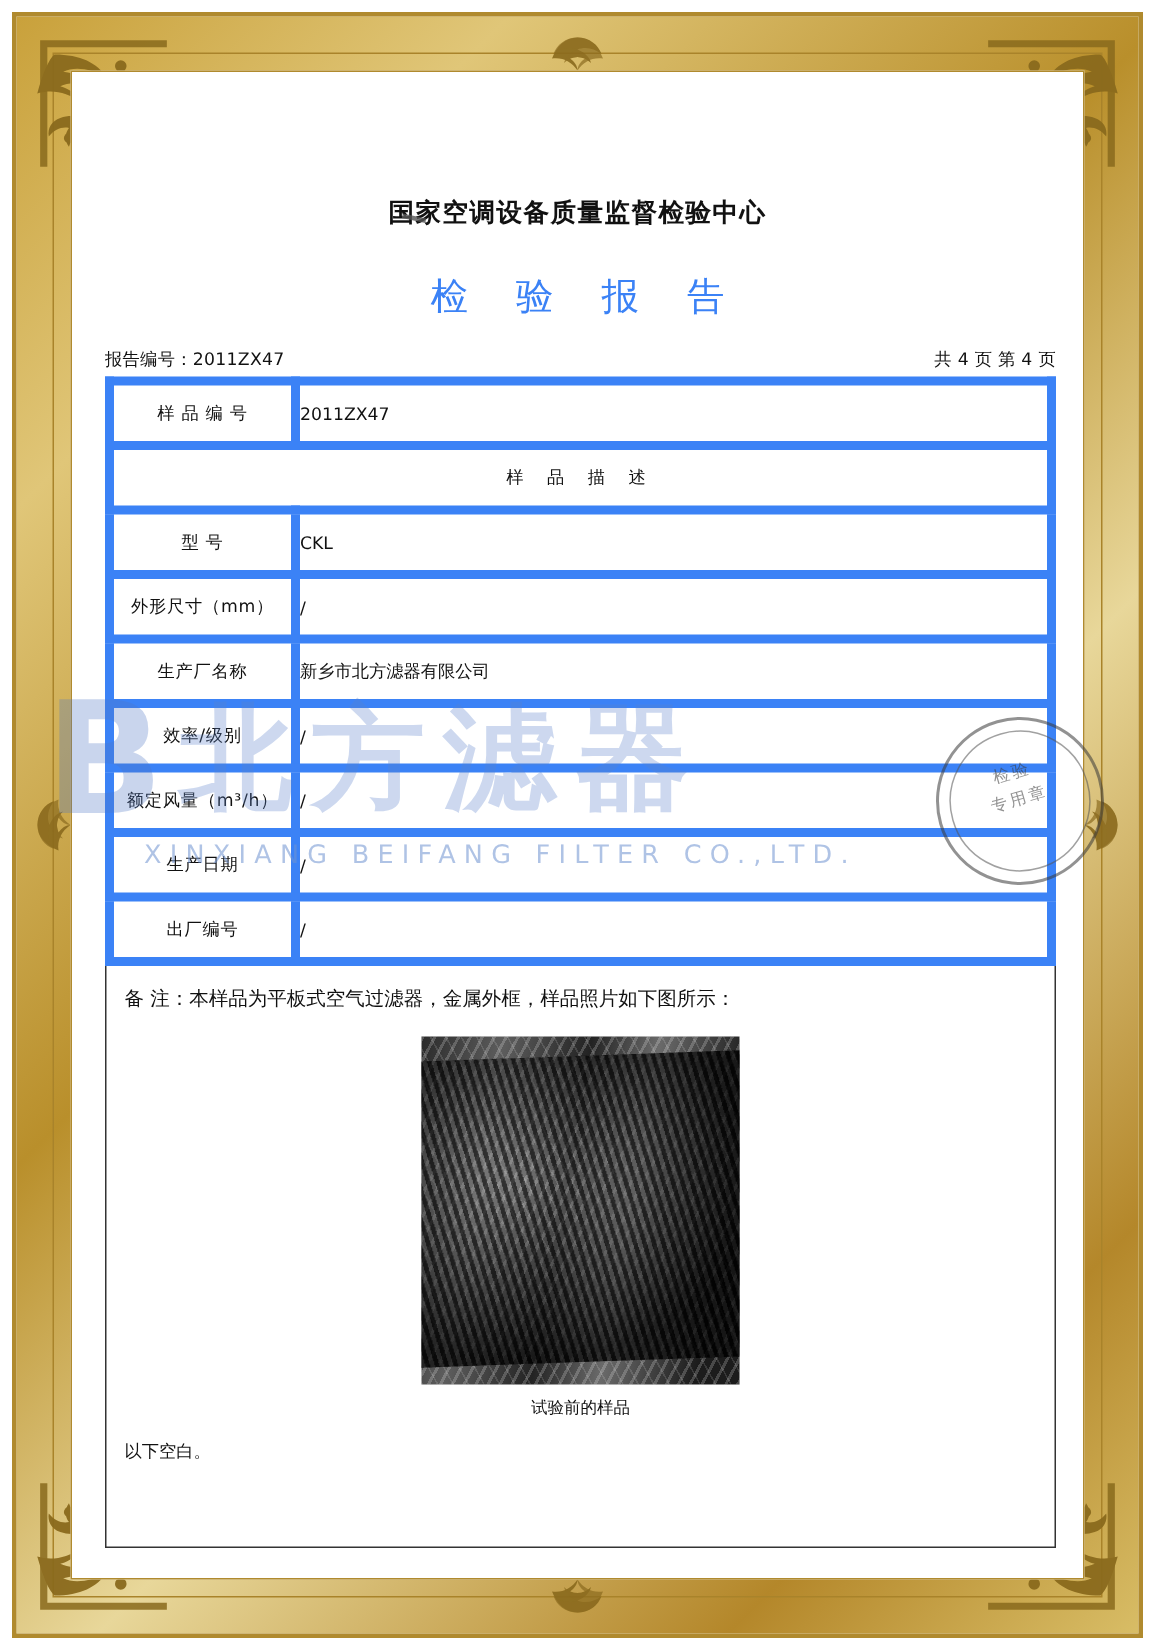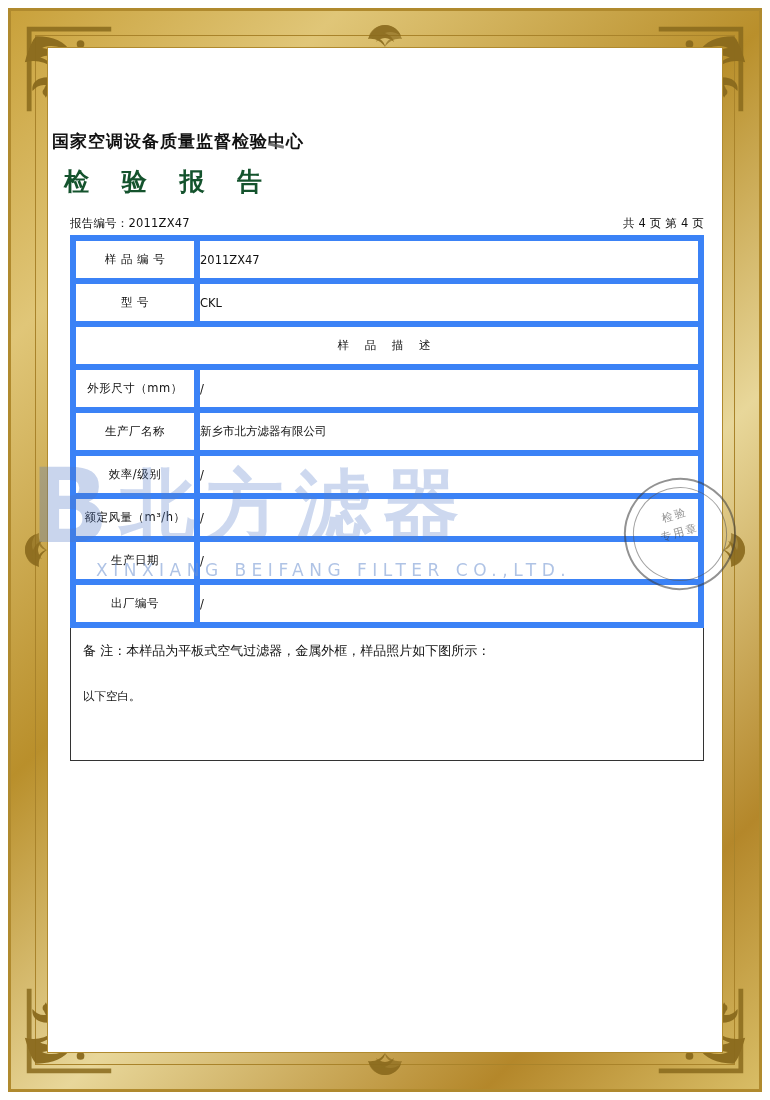--- a/index.html
+++ b/index.html
@@ -84,36 +84,37 @@
   .doc {
     position: absolute;
     left: 52px;
     top: 52px;
     right: 52px;
     bottom: 52px;
     background: #fff;
   }
 
   .title-block {
+    text-align: center;
     padding-top: 78px;
   }
   .org-title {
     font-family: "DejaVu Sans", "Liberation Sans", sans-serif;
     font-size: 17px;
     font-weight: bold;
     letter-spacing: 1px;
     color: #111;
   }
   .report-title {
-    margin-top: 12px;
+    margin-top: 28px;
     font-family: "DejaVu Sans", "Liberation Sans", sans-serif;
     font-size: 25px;
-    font-weight: bold;
+    font-weight: normal;
     letter-spacing: 12px;
-    color: #14532d;
+    color: #3b82f6;
     padding-left: 12px;
   }
 
   .meta-row {
     margin-top: 18px;
     display: flex;
     justify-content: space-between;
     align-items: flex-end;
     font-size: 11.5px;
     color: #111;
@@ -402,27 +403,27 @@
     </div>
 
     <div class="tbl-wrap">
       <table class="report">
         <tbody>
           <tr>
             <td class="lbl">样 品 编 号</td>
             <td class="val">2011ZX47</td>
           </tr>
           <tr>
+            <td class="section" colspan="2">样 品 描 述</td>
+          </tr>
+          <tr>
             <td class="lbl">型  号</td>
             <td class="val">CKL</td>
           </tr>
           <tr>
-            <td class="section" colspan="2">样 品 描 述</td>
-          </tr>
-          <tr>
             <td class="lbl">外形尺寸（mm）</td>
             <td class="val">/</td>
           </tr>
           <tr>
             <td class="lbl">生产厂名称</td>
             <td class="val">新乡市北方滤器有限公司</td>
           </tr>
           <tr>
             <td class="lbl">效率/级别</td>
             <td class="val">/</td>
@@ -439,20 +440,24 @@
             <td class="lbl">出厂编号</td>
             <td class="val">/</td>
           </tr>
         </tbody>
       </table>
 
       <div class="remark-cell">
         <div class="remark-text">备 注：本样品为平板式空气过滤器，金属外框，样品照片如下图所示：</div>
 
         <div class="photos">
+          <div class="photo-box">
+            <div class="photo before"></div>
+            <div class="photo-cap">试验前的样品</div>
+          </div>
         </div>
 
         <div class="tail-text">以下空白。</div>
         <div class="blank-fill"></div>
       </div>
     </div>
   </div>
 
   <div class="watermark">
     <div class="wm-main">

